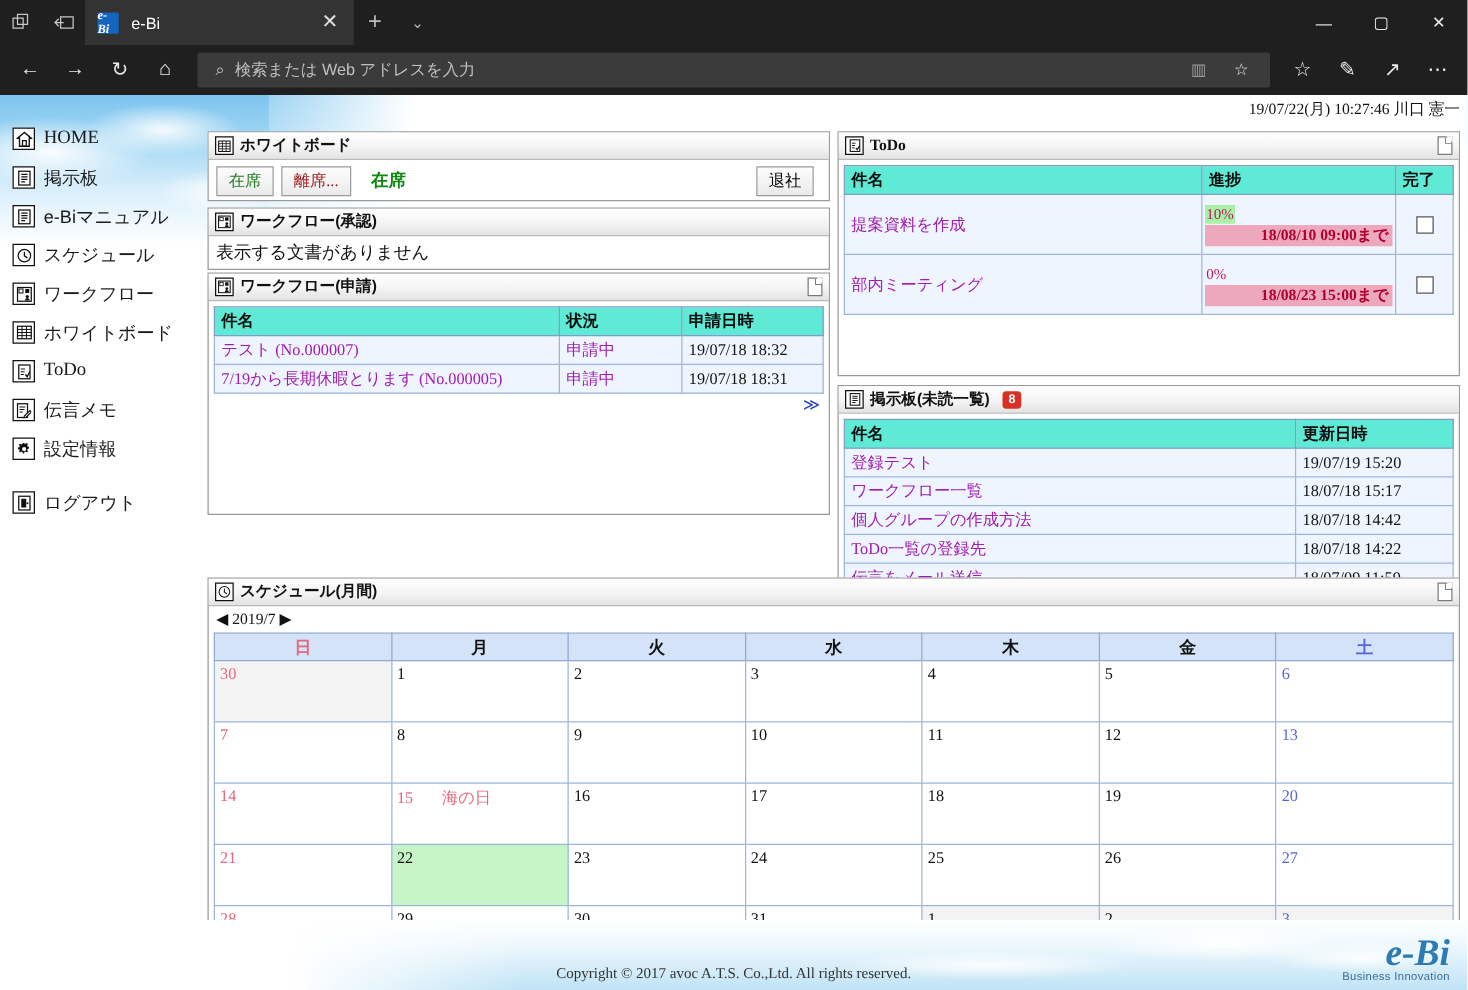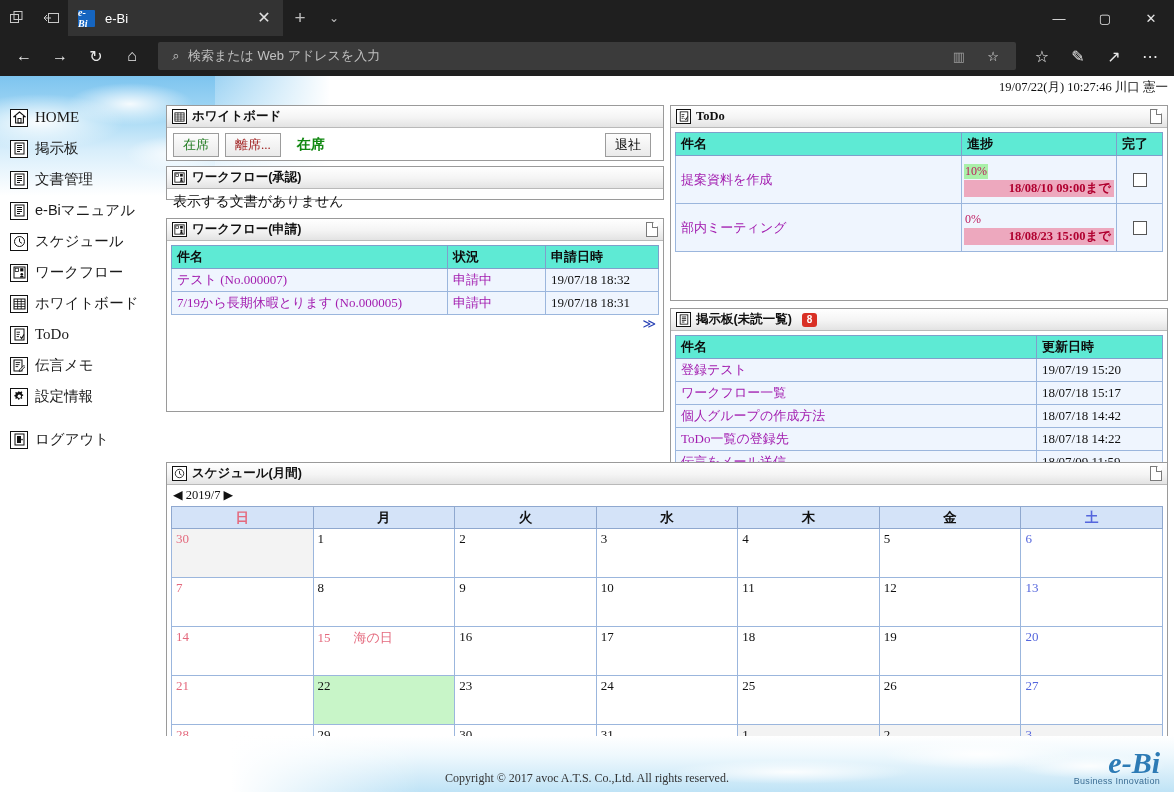--- a/index.html
+++ b/index.html
@@ -130,21 +130,21 @@
     font-family: "Liberation Serif", serif;
     z-index: 4;
   }
 
   
   #sidebar {
     position: absolute; left: 0; top: 26px; width: 162px;
     z-index: 3;
   }
   .side-item {
-    display: flex; align-items: center;
+    display: flex; align-items: flex-start;
     height: 31px; padding-left: 10px;
     color: #1a1a1a;
   }
   .side-item.gap { margin-top: 12px; }
   .side-label {
     font-size: 14.5px; margin-left: 7px;
     font-family: "Liberation Sans", sans-serif;
     white-space: nowrap;
   }
   .side-label.serif { font-family: "Liberation Serif", serif; font-size: 15px; }
@@ -360,29 +360,20 @@
     <div class="side-item">
       <span class="ico">
         <svg width="11" height="13" viewBox="0 0 11 13">
             <rect x="1" y="1" width="9" height="11" fill="none" stroke="#111"></rect>
             <path d="M3 3.5h5M3 5.5h5M3 7.5h5M3 9.5h3" stroke="#111" stroke-width="1"></path>
           </svg>
       </span>
       <span class="side-label">掲示板</span>
     </div>
 
-    <div class="side-item">
-      <span class="ico">
-        <svg width="11" height="13" viewBox="0 0 11 13">
-            <rect x="1" y="1" width="9" height="11" fill="none" stroke="#111"></rect>
-            <path d="M3 3.5h5M3 5.5h5M3 7.5h5M3 9.5h3" stroke="#111" stroke-width="1"></path>
-          </svg>
-      </span>
-      <span class="side-label">文書管理</span>
-    </div>
 
     <div class="side-item">
       <span class="ico">
         <svg width="11" height="13" viewBox="0 0 11 13">
             <rect x="1" y="1" width="9" height="11" fill="none" stroke="#111"></rect>
             <path d="M3 3.5h5M3 5.5h5M3 7.5h5M3 9.5h3" stroke="#111" stroke-width="1"></path>
           </svg>
       </span>
       <span class="side-label">e-Biマニュアル</span>
     </div>
@@ -476,21 +467,21 @@
       <span class="ptxt">ホワイトボード</span>
     </div>
     <div class="wb-row">
       <button class="wb-btn green">在席</button>
       <button class="wb-btn red">離席...</button>
       <span class="wb-status">在席</span>
       <button class="wb-btn wb-right">退社</button>
     </div>
   </div>
 
-  <div class="panel" style="left:166px; top:90px; width:498px; height:34px;">
+  <div class="panel" style="left:166px; top:90px; width:498px; height:50px;">
     <div class="panel-title">
       <span class="ico">
         <svg width="11" height="11" viewBox="0 0 13 13">
             <rect x="1" y="1" width="11" height="11" fill="none" stroke="#111"></rect>
             <rect x="2.2" y="2.2" width="3.2" height="3.2" fill="none" stroke="#111" stroke-width=".8"></rect>
             <rect x="7.2" y="2.2" width="3.2" height="3.2" fill="#111"></rect>
             <circle cx="8.8" cy="8.2" r="1.3" fill="#111"></circle>
             <path d="M6.9 11.4c0-1.2.9-2 1.9-2s1.9.8 1.9 2z" fill="#111"></path>
           </svg>
       </span>

